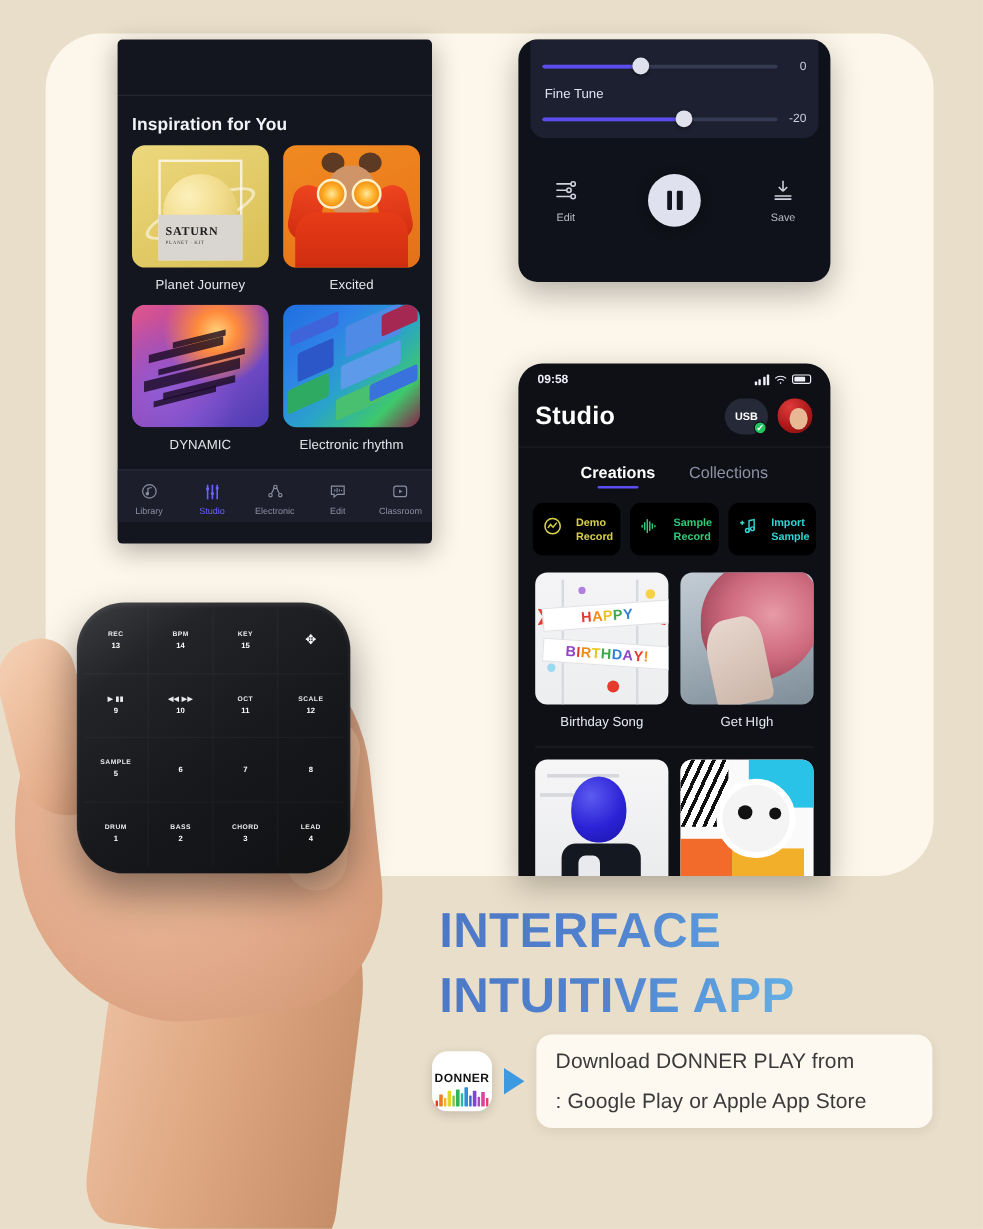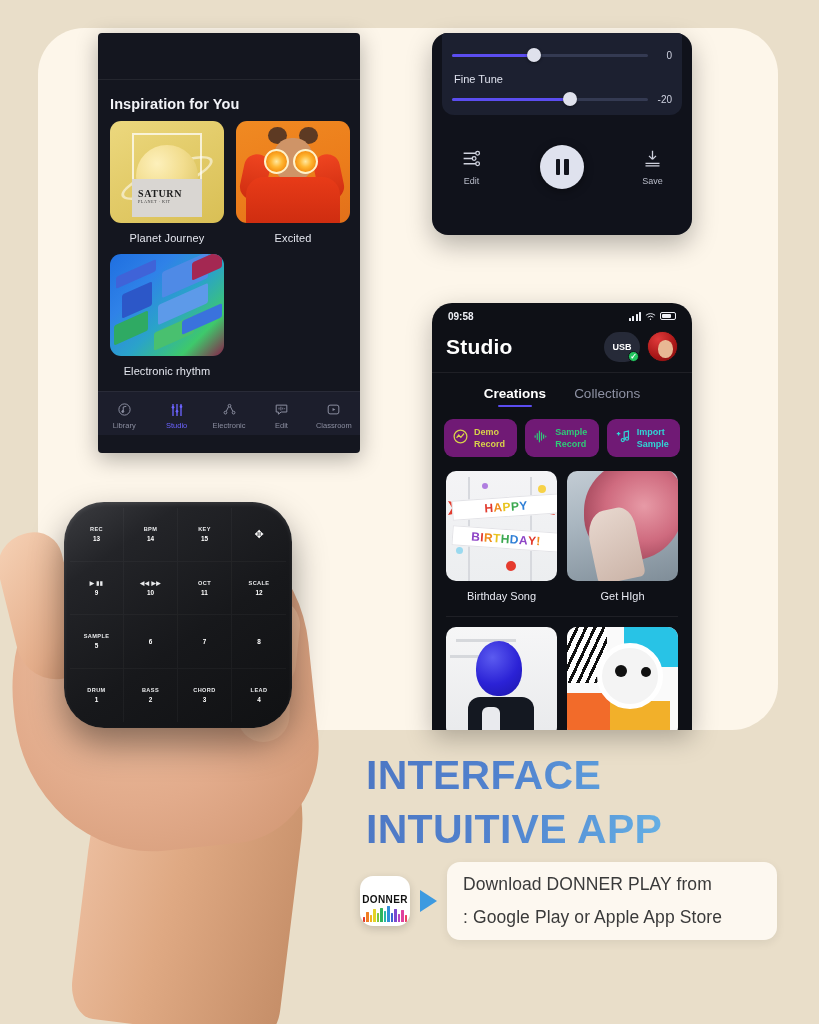--- a/index.html
+++ b/index.html
@@ -229,22 +229,22 @@
   .tabs { display: flex; justify-content: center; gap: 28px; padding: 13px 0 0 0; }
   .tab { font-size: 13.5px; color: #8d91a3; position: relative; padding-bottom: 8px; }
   .tab.active { color: #ffffff; font-weight: bold; }
   .tab.active::after {
     content:""; position: absolute; left: 50%; transform: translateX(-50%);
     bottom: 2px; width: 34px; height: 2.5px; background: #5b4df0; border-radius: 2px;
   }
 
   .actions { display: flex; gap: 8px; padding: 10px 12px 0 12px; }
   .act {
-    flex: 1; height: 38px; border-radius: 9px; background: #701a75;
-    display: flex; align-items: center; gap: 5px; padding-left: 8px;
+    flex: 1; height: 44px; border-radius: 9px; background: #000000;
+    display: flex; align-items: center; gap: 11px; padding-left: 8px;
   }
   .act-txt { font-size: 9px; font-weight: bold; line-height: 12px; }
   .act-yellow .act-txt { color: #d8d14a; }
   .act-green  .act-txt { color: #2ecb78; }
   .act-cyan   .act-txt { color: #2fd6d6; }
 
   .cards {
     display: grid; grid-template-columns: 1fr 1fr; gap: 10px;
     padding: 14px 14px 0 14px;
   }
@@ -425,20 +425,31 @@
           <div class="ex-hairL"></div>
           <div class="ex-hairR"></div>
           <div class="ex-head"></div>
           <div class="ex-body"></div>
           <div class="ex-orange ex-orangeL"></div>
           <div class="ex-orange ex-orangeR"></div>
         </div>
         <div class="insp-label">Excited</div>
       </div>
 
+      <div class="insp-cell">
+        <div class="insp-thumb art-dynamic">
+          <div class="dyn-shard" style="left:14px;top:34px;width:62px;height:7px;"></div>
+          <div class="dyn-shard" style="left:22px;top:45px;width:72px;height:5px;"></div>
+          <div class="dyn-shard" style="left:10px;top:54px;width:80px;height:9px;"></div>
+          <div class="dyn-shard" style="left:26px;top:66px;width:60px;height:6px;"></div>
+          <div class="dyn-shard" style="left:34px;top:26px;width:44px;height:5px;"></div>
+          <div class="dyn-shard" style="left:18px;top:74px;width:52px;height:5px;"></div>
+        </div>
+        <div class="insp-label">DYNAMIC</div>
+      </div>
 
       <div class="insp-cell">
         <div class="insp-thumb art-elec">
           <div class="el-blk" style="left:6px;top:14px;width:40px;height:12px;background:#3f63d8"></div>
           <div class="el-blk" style="left:52px;top:8px;width:46px;height:26px;background:#4f8ae6"></div>
           <div class="el-blk" style="left:12px;top:34px;width:30px;height:24px;background:#2c57c8"></div>
           <div class="el-blk" style="left:48px;top:40px;width:50px;height:20px;background:#5d9ae9"></div>
           <div class="el-blk" style="left:4px;top:64px;width:34px;height:20px;background:#2faa63"></div>
           <div class="el-blk" style="left:44px;top:70px;width:40px;height:18px;background:#49c06f"></div>
           <div class="el-blk" style="left:82px;top:2px;width:30px;height:18px;background:#a42852"></div>

